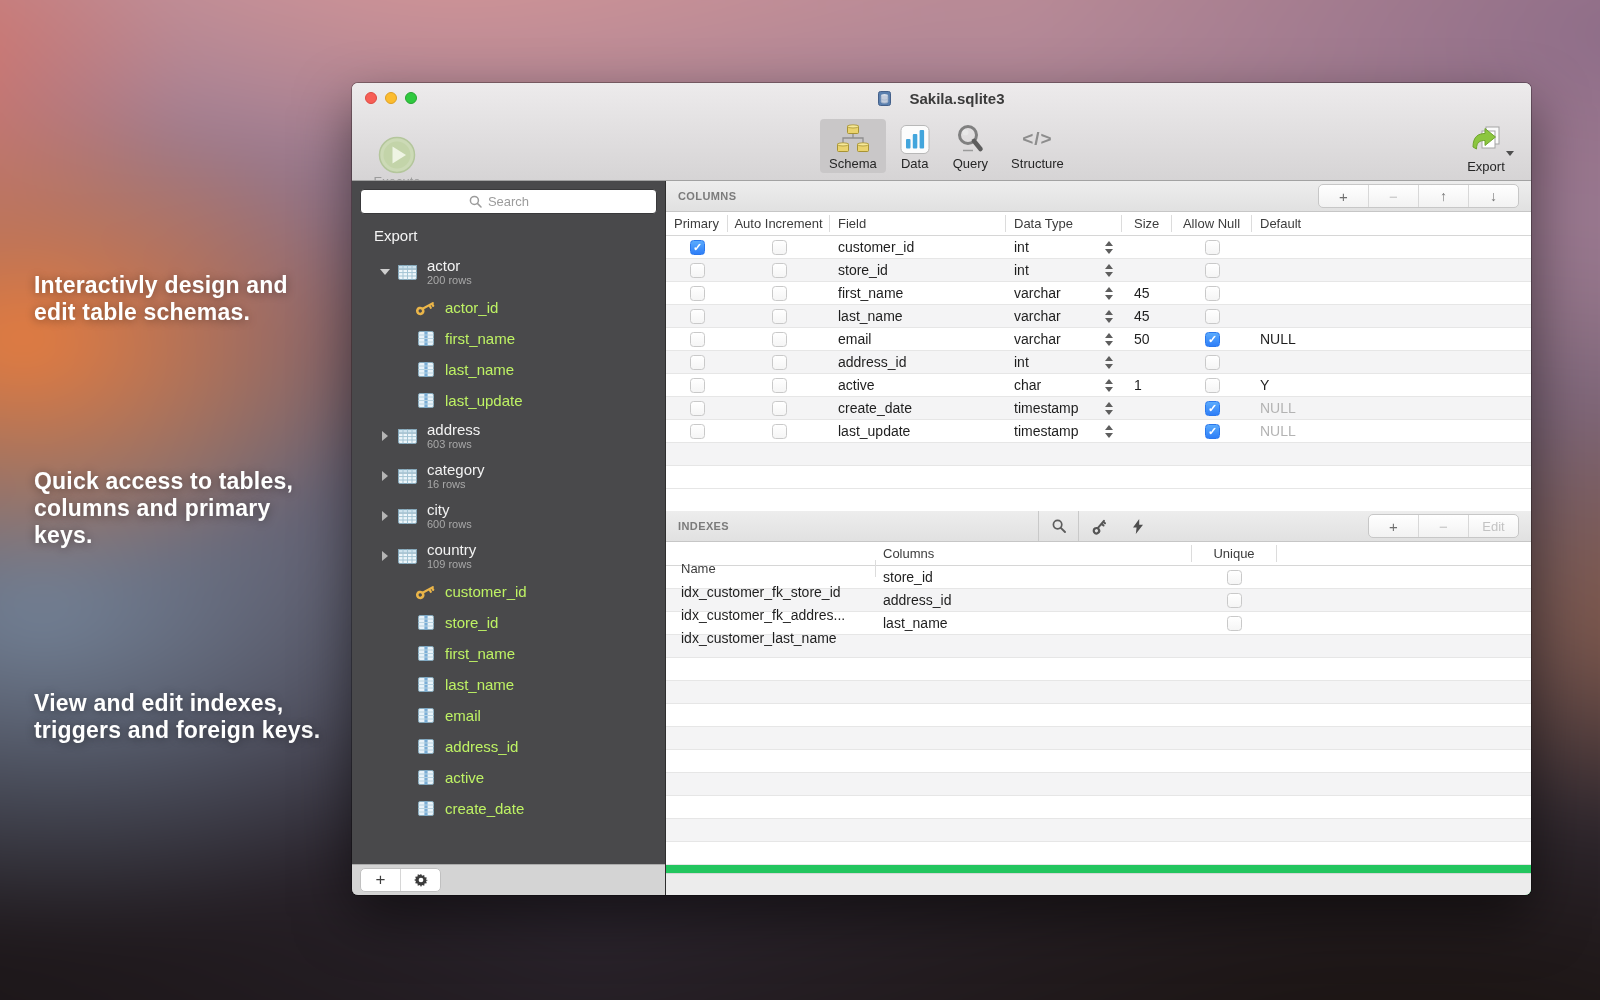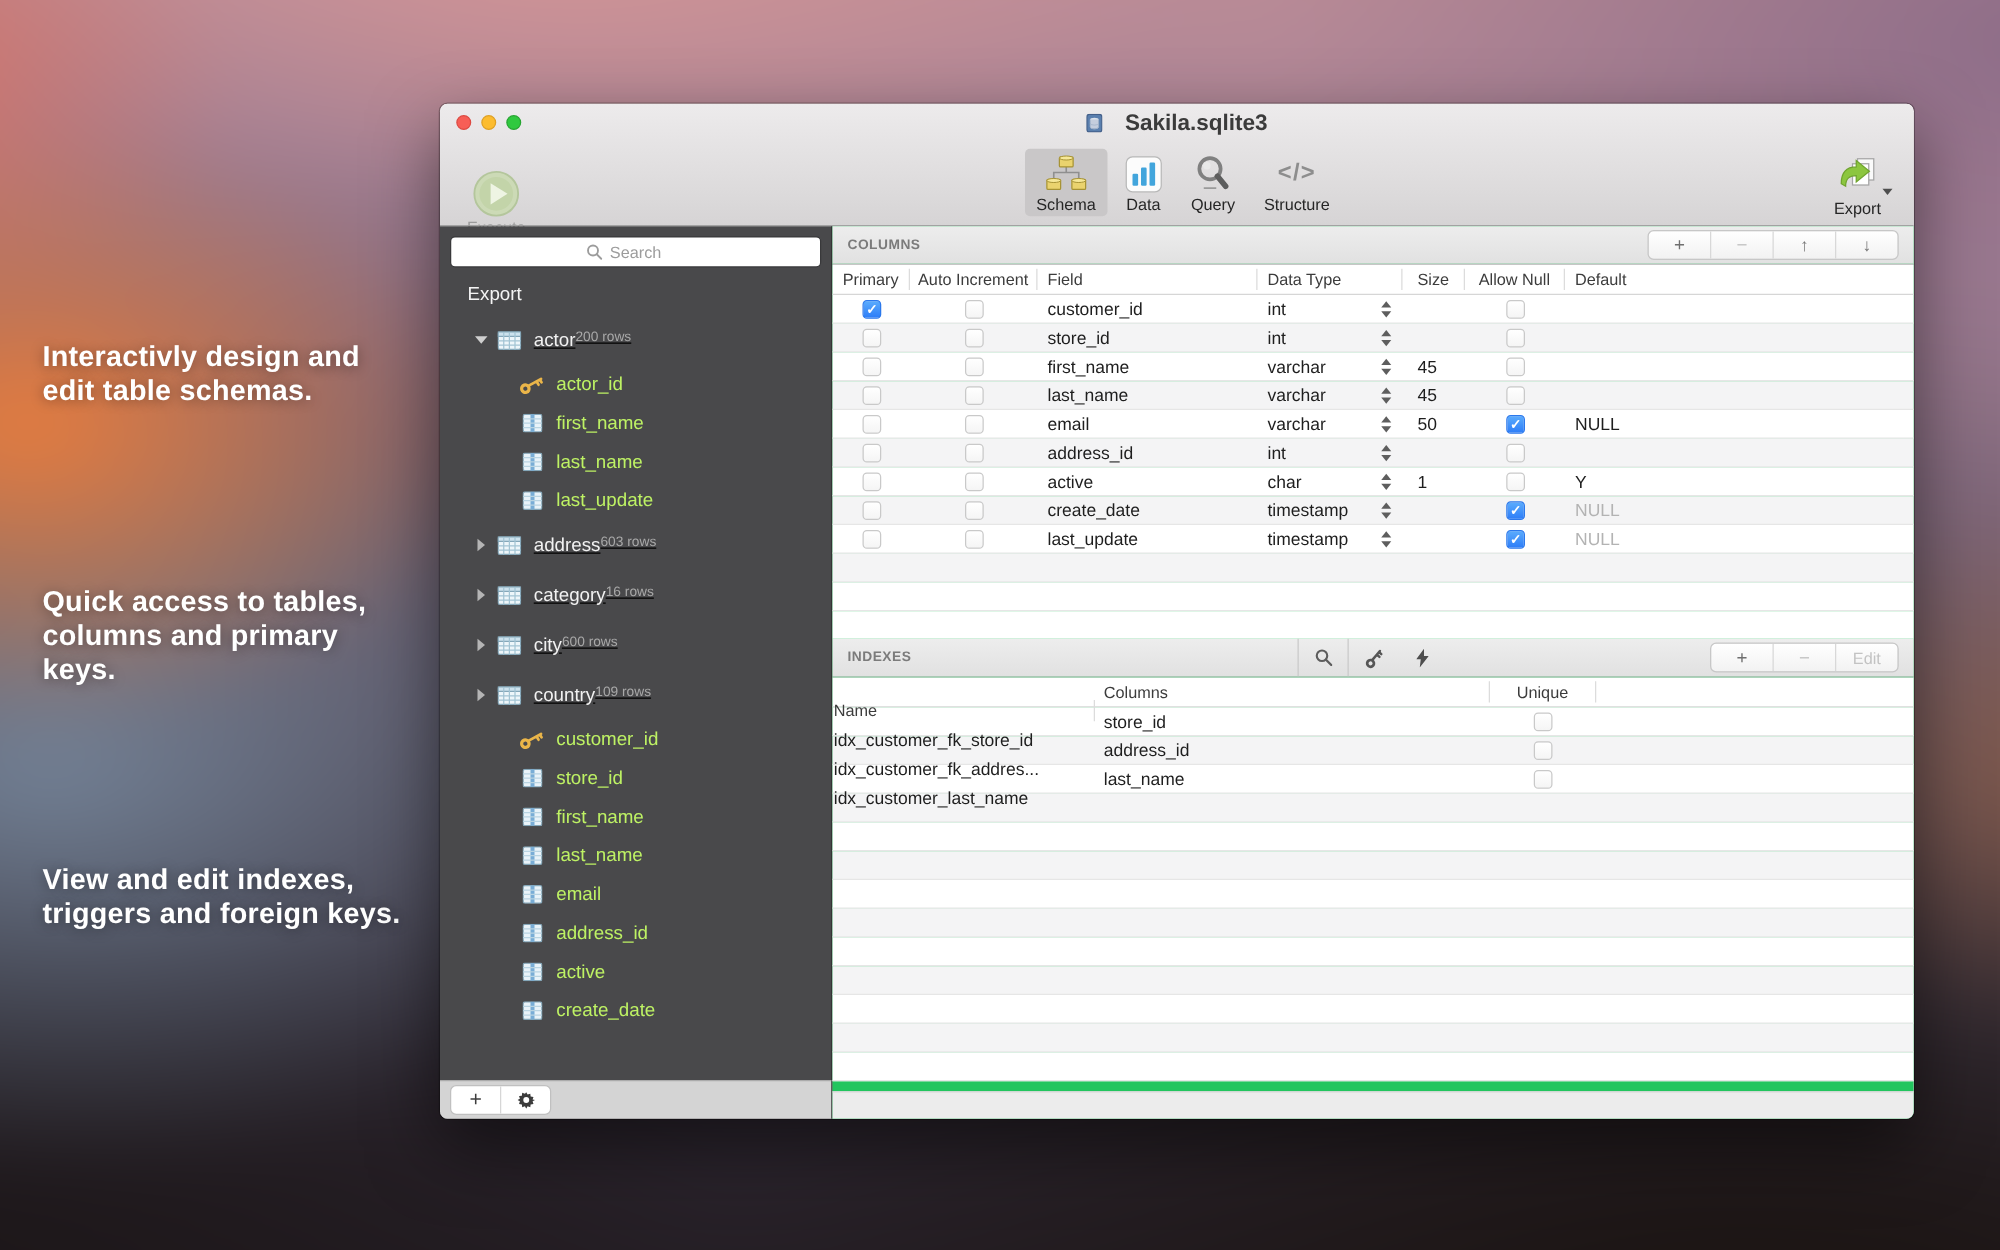--- a/index.html
+++ b/index.html
@@ -28,21 +28,21 @@
   
   .window{position:absolute;left:352px;top:83px;width:1179px;height:812px;border-radius:6px;
           background:#fff;box-shadow:0 22px 55px rgba(0,0,0,.5),0 0 0 1px rgba(0,0,0,.28);overflow:hidden;}
   .header{background:linear-gradient(#edebec,#d6d4d5);border-bottom:1px solid #a2a2a2;}
   .titlebar{height:30px;position:relative;display:flex;align-items:center;}
   .lights{position:absolute;left:13px;top:9px;display:flex;gap:8px;}
   .light{width:12px;height:12px;border-radius:50%;box-sizing:border-box;}
   .light.red{background:#f75e56;border:1px solid #dd4a42;}
   .light.yellow{background:#fcbc2f;border:1px solid #dfa023;}
   .light.green{background:#30c93f;border:1px solid #27a532;}
-  .title{margin:0 auto;display:flex;align-items:center;gap:18px;font-size:18px;color:#3b3b3b;font-weight:bold;}
+  .title{margin:0 auto;display:flex;align-items:center;gap:18px;font-size:15px;color:#3b3b3b;font-weight:bold;}
   .toolbar{height:67px;position:relative;}
   .tbgroup{position:absolute;display:flex;flex-direction:column;align-items:center;}
   .tb-execute{left:14px;top:22px;width:62px;}
   .tb-export{right:12px;top:7px;width:66px;}
   .tb-icon{height:40px;display:flex;align-items:center;justify-content:center;position:relative;}
   .tb-label{font-size:13px;color:#262626;margin-top:-1px;}
   .tb-label.dim{color:#9b9b9b;}
   .tabs{position:absolute;left:468px;top:6px;display:flex;gap:5px;align-items:flex-end;}
   .tab{display:flex;flex-direction:column;align-items:center;padding:3px 9px 2px;border-radius:4px;gap:1px;}
   .tab.selected{background:#c9c7c8;}
@@ -60,21 +60,21 @@
                 background:#fff;text-align:center;font-size:13px;color:#333;outline:none;font-family:inherit;}
   .search-input::placeholder{color:#9c9c9c;}
   .section-label{margin:13px 0 8px 22px;font-size:15px;color:#f4f4f4;}
   .titem{height:40px;display:flex;align-items:center;}
   .titem.selected{background:#39393c;}
   .disc{width:12px;display:flex;align-items:center;justify-content:center;margin-left:27px;margin-right:5px;flex:none;}
   .disc i{display:block;width:0;height:0;}
   .disc.down i{border-left:5px solid transparent;border-right:5px solid transparent;border-top:6px solid #cfcfcf;}
   .disc.right i{border-top:5px solid transparent;border-bottom:5px solid transparent;border-left:6px solid #b5b5b5;}
   .icon-cell{width:22px;margin-right:9px;display:flex;align-items:center;justify-content:center;flex:none;}
-  .tmeta{display:flex;flex-direction:row;text-decoration:underline;}
+  .tmeta{display:flex;flex-direction:column;}
   .tname{font-size:15px;color:#f2f2f2;line-height:17px;}
   .trows{font-size:11px;color:#a9a9a9;line-height:13px;}
   .tchild{height:31px;display:flex;align-items:center;padding-left:63px;}
   .tchild .icon-cell{width:21px;margin-right:9px;}
   .cname{font-size:15px;color:#bef264;}
   .side-footer{position:absolute;bottom:0;left:0;right:0;height:30px;background:#d4d4d4;border-top:1px solid #ababab;}
   .side-seg{position:absolute;left:8px;top:3px;display:flex;background:#fff;border:1px solid #c0c0c0;border-radius:5px;overflow:hidden;}
   .side-seg .sbtn{width:39px;height:22px;display:flex;align-items:center;justify-content:center;}
   .side-seg .sbtn:first-child{border-right:1px solid #d6d6d6;font-size:17px;color:#3e3e3e;}
 
@@ -102,21 +102,21 @@
        border-bottom:1px solid #e6e6e6;box-sizing:border-box;background:#fff;}
   .row.alt{background:#f4f4f5;}
   .cell{display:flex;align-items:center;box-sizing:border-box;flex:none;}
   .c-primary{width:62px;justify-content:center;}
   .c-auto{width:102px;justify-content:center;}
   .c-field{width:176px;padding-left:8px;}
   .c-type{width:116px;padding-left:8px;}
   .c-size{width:50px;padding-left:12px;}
   .c-null{width:80px;justify-content:center;}
   .c-default{flex:1;padding-left:8px;}
-  .i-name{width:210px;padding-left:1px;margin-top:30px;}
+  .i-name{width:210px;padding-left:15px;margin-top:30px;}
   .i-cols{width:316px;padding-left:7px;}
   .i-unique{width:85px;justify-content:center;}
   .i-rest{flex:1;}
   .muted{color:#b3b3b3;}
 
   .cb{width:15px;height:15px;border:1px solid #c9c9c9;border-radius:3.5px;
       background:linear-gradient(#ffffff,#f5f5f5);display:inline-block;position:relative;box-sizing:border-box;}
   .cb.checked{background:linear-gradient(#5aabfd,#2e7ef8);border-color:#2b78ec;}
   .cb.checked::after{content:"✓";color:#fff;font-size:11px;font-weight:bold;position:absolute;left:2.5px;top:0.5px;}
   .stepper{display:flex;flex-direction:column;gap:3px;margin-left:auto;margin-right:9px;}

